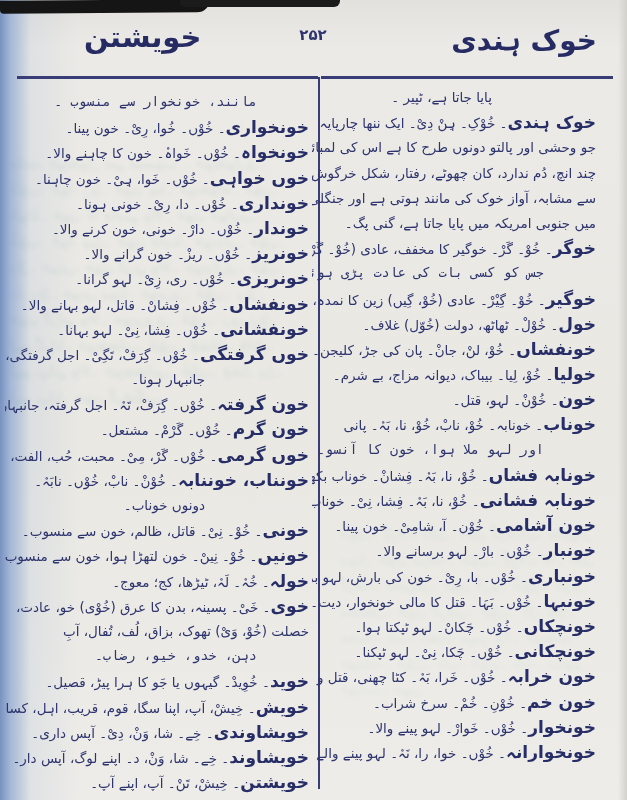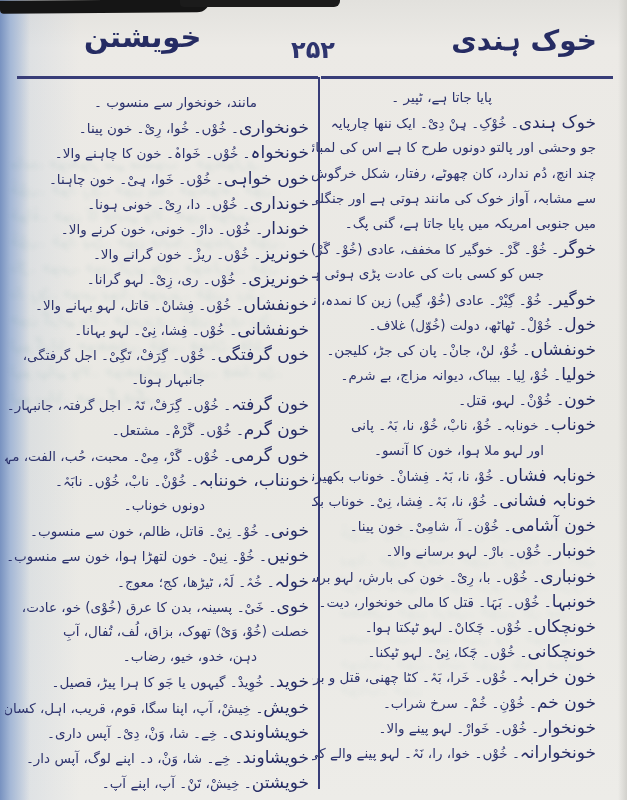--- a/index.html
+++ b/index.html
@@ -19,35 +19,35 @@
   .edge-right{position:absolute;right:0;top:0;width:9px;height:800px;
     background:linear-gradient(270deg,#d2d1cc,rgba(233,232,228,0));}
   .ghost{position:absolute;filter:blur(2px);opacity:0.12;color:#4e8a8c;font-size:15px;
     direction:rtl;transform:scaleX(-1);pointer-events:none;line-height:26px;white-space:normal;}
   .ghost.g1{left:10px;top:150px;width:280px;height:560px;}
   .ghost.g2{left:340px;top:520px;width:260px;height:240px;opacity:0.07;}
   
   .title{position:absolute;color:#262c63;font-weight:bold;white-space:nowrap;direction:rtl;}
   .title-right{right:30px;top:24px;font-size:28px;}
   .title-left{left:84px;top:20px;font-size:29px;}
-  .pagenum{position:absolute;left:286px;top:36px;width:54px;text-align:center;
-    font-size:24px;color:#2e346e;font-weight:bold;}
+  .pagenum{position:absolute;left:286px;top:26px;width:54px;text-align:center;
+    font-size:15px;color:#2e346e;font-weight:bold;}
   .rule{position:absolute;top:76px;height:3px;background:#383d78;}
   .rule-left{left:17px;width:301px;}
   .rule-right{left:321px;width:292px;}
   .divider{position:absolute;left:318px;top:77px;width:2px;height:712px;background:#383d78;}
   
   .col{position:absolute;direction:rtl;color:#2e346e;}
   .col-right{right:31px;top:85px;width:284px;}
   .col-left{left:5px;top:90px;width:304px;}
   .line{height:25.2px;line-height:25.2px;white-space:nowrap;overflow:hidden;
     font-size:13.5px;text-align:right;}
-  .line .head{font-weight:normal;font-size:17px;color:#272d66;}
+  .line .head{font-weight:bold;font-size:17px;color:#272d66;}
   .line .body{font-size:13.5px;}
-  .ind1{padding-right:52px;}
+  .ind1{padding-right:52px;font-family:Liberation Mono, monospace;}
   .ind2{padding-right:104px;}
 </style>
 </head>
 <body>
 
 <div class="scan">
 
   <div class="gutter-wash"></div>
   <div class="gutter"></div>
   <div class="edge-right"></div>

